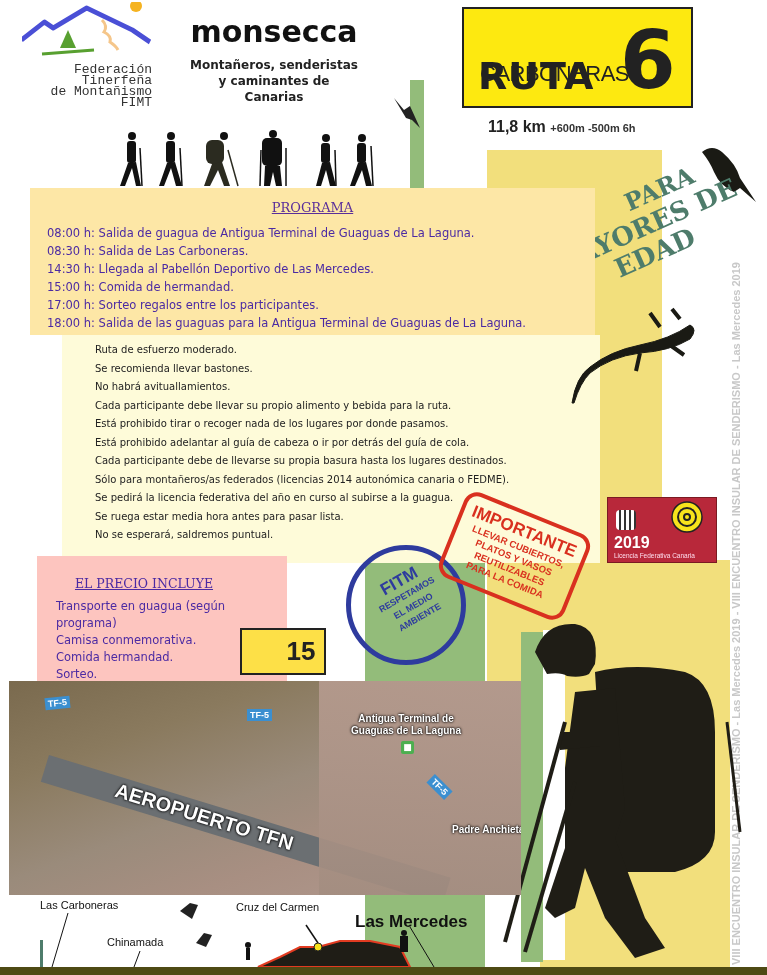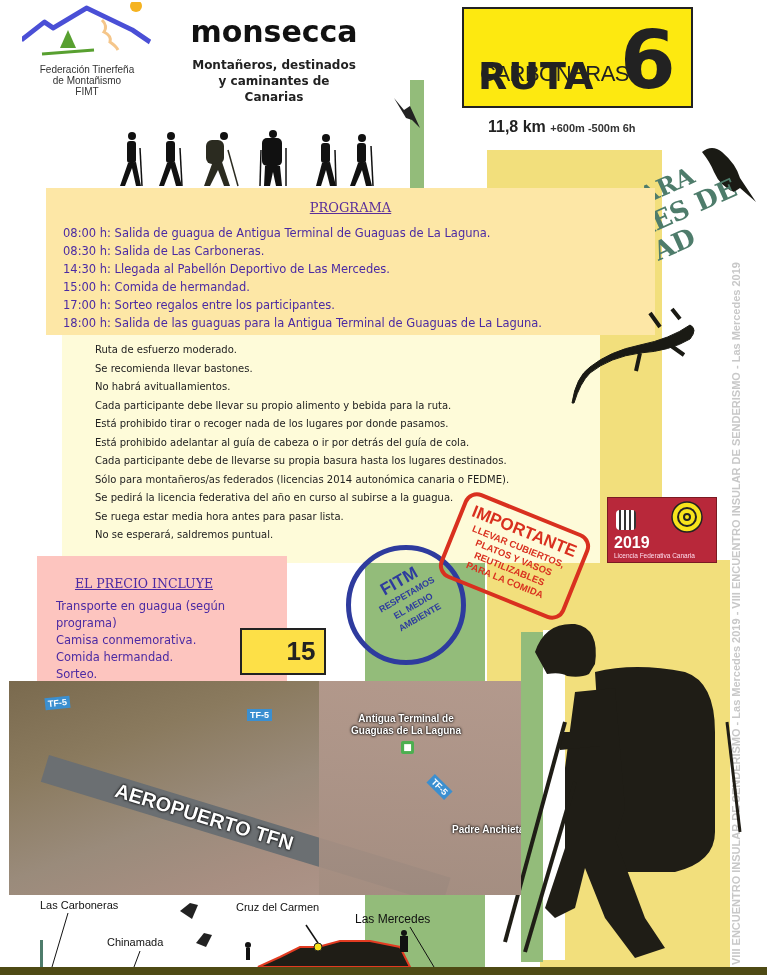--- a/index.html
+++ b/index.html
@@ -5,32 +5,32 @@
   * { box-sizing: border-box; margin: 0; padding: 0; }
   html, body { width: 767px; height: 975px; overflow: hidden; background: #ffffff; }
   body { position: relative; font-family: "DejaVu Sans", sans-serif; }
   .abs { position: absolute; }
 
   
   .bg-yellow { background: #f2df7c; }
   .bg-green { background: #93bc7a; }
 
   
-  .fimt-caption { font-family: Liberation Sans, sans-serif; font-size: 10px; color: #333; text-align: center; line-height: 11px; }
+  .fimt-caption { font-family: Liberation Mono, monospace; font-size: 13px; color: #333; text-align: right; line-height: 11px; }
   .monsecca-word { font-family: "DejaVu Sans", sans-serif; font-weight: bold; font-size: 30px; color: #111; letter-spacing: 0px; }
   .monsecca-sub { font-family: "DejaVu Sans", sans-serif; font-weight: bold; font-size: 12px; color: #222; text-align: center; line-height: 16px; }
 
   .title-box { left: 462px; top: 7px; width: 231px; height: 101px; background: #fde910; border: 2px solid #222; }
   .title-top { left: 16px; top: 16px; font-family: "Liberation Sans", sans-serif; font-size: 22px; color: #222; letter-spacing: -0.5px; margin-top: 36px; }
   .title-ruta { left: 14px; top: 45px; font-family: "DejaVu Sans", sans-serif; font-weight: bold; font-size: 38px; color: #222; letter-spacing: 1px; }
   .title-num { left: 156px; top: 8px; font-family: "DejaVu Sans", sans-serif; font-weight: bold; font-size: 80px; line-height: 88px; color: #222; }
   .route-stats { left: 488px; top: 118px; font-family: "Liberation Sans", sans-serif; font-weight: bold; font-size: 16px; color: #222; }
   .route-stats small { font-size: 11px; color: #333; }
 
-  .programa-box { left: 30px; top: 188px; width: 609px; height: 147px; background: #fde7a6; margin-left: 16px; }
+  .programa-box { left: 30px; top: 188px; width: 565px; height: 147px; background: #fde7a6; }
   .programa-title { left: 0; width: 100%; top: 12px; text-align: center; font-family: "DejaVu Serif", serif; font-size: 13px; color: #5a2e9a; text-decoration: underline; }
   .programa-list { left: 17px; top: 36px; font-family: "DejaVu Sans", sans-serif; font-size: 11.5px; color: #4b2aa3; line-height: 18px; }
 
   .rules-box { left: 62px; top: 335px; width: 538px; height: 228px; background: #fefbd9; }
   .rules-list { left: 33px; top: 6px; font-family: "DejaVu Sans", sans-serif; font-size: 10px; color: #222; line-height: 18.5px; }
 
   .precio-box { left: 37px; top: 556px; width: 250px; height: 126px; background: #fdc5bf; }
   .precio-title { left: 0; width: 214px; top: 20px; text-align: center; font-family: "DejaVu Serif", serif; font-size: 12.5px; color: #4b2aa3; text-decoration: underline; }
   .precio-list { left: 19px; top: 42px; font-family: "DejaVu Sans", sans-serif; font-size: 11.5px; color: #4b2aa3; line-height: 17px; }
   .price-tag { left: 240px; top: 628px; width: 86px; height: 47px; background: #fde047; border: 2px solid #222; font-family: "Liberation Sans", sans-serif; font-weight: bold; font-size: 26px; color: #222; text-align: center; line-height: 43px; padding-left: 36px; }
@@ -72,21 +72,21 @@
   <div class="fimt-caption">
     <div>Federación Tinerfeña</div>
     <div>de Montañismo</div>
     <div>FIMT</div>
   </div>
 </div>
 
 <div class="abs" style="left:188px;top:14px;width:172px;">
   <div class="monsecca-word" style="text-align:center;">monsecca</div>
   <div class="monsecca-sub" style="margin-top:8px;">
-    <div>Montañeros, destinados</div>
+    <div>Montañeros, senderistas</div>
     <div>y caminantes de Canarias</div>
   </div>
 </div>
 
 <div class="abs title-box">
   <div class="abs title-top">CARBONERAS</div>
   <div class="abs title-ruta">RUTA</div>
   <div class="abs title-num">6</div>
 </div>
 <div class="abs route-stats">
@@ -238,21 +238,21 @@
     <div>Guaguas de La Laguna</div>
   </div>
   <div class="abs" style="left:392px;top:60px;width:13px;height:13px;background:#4caf50;border-radius:2px;color:#fff;font-size:9px;text-align:center;line-height:13px;">■</div>
   <div class="abs map-label" style="left:443px;top:143px;font-size:10px;">Padre Anchieta</div>
 </div>
 
 <div class="abs" style="left:0;top:895px;width:500px;height:72px;">
   <div class="abs profile-label" style="left:40px;top:4px;">Las Carboneras</div>
   <div class="abs profile-label" style="left:107px;top:41px;">Chinamada</div>
   <div class="abs profile-label" style="left:236px;top:6px;">Cruz del Carmen</div>
-  <div class="abs profile-label" style="left:355px;top:17px;font-weight:normal;font-size:12px;">Las Mercedes</div>
+  <div class="abs profile-label" style="left:355px;top:17px;font-weight:bold;font-size:17px;">Las Mercedes</div>
   <svg class="abs" style="left:0;top:0;" width="500" height="72" viewBox="0 0 500 72">
     <line x1="68" y1="18" x2="52" y2="72" stroke="#111" stroke-width="1"></line>
     <line x1="140" y1="56" x2="134" y2="72" stroke="#111" stroke-width="1"></line>
     <line x1="306" y1="30" x2="318" y2="48" stroke="#111" stroke-width="1.5"></line>
     <line x1="410" y1="32" x2="434" y2="72" stroke="#111" stroke-width="1"></line>
     <path d="M258,72 L280,62 L300,52 L318,52 L340,46 L370,46 L400,52 L410,72 Z" fill="#1f1d16" stroke="#e23b21" stroke-width="2"></path>
     <circle cx="318" cy="52" r="4" fill="#f7e31c" stroke="#222"></circle>
     <rect x="40" y="45" width="3" height="27" fill="#4e7c6b"></rect>
     <path d="M180,16 l10,-8 l8,2 l-6,14 Z" fill="#222"></path>
     <path d="M196,48 l8,-10 l8,2 l-6,12 Z" fill="#222"></path>

